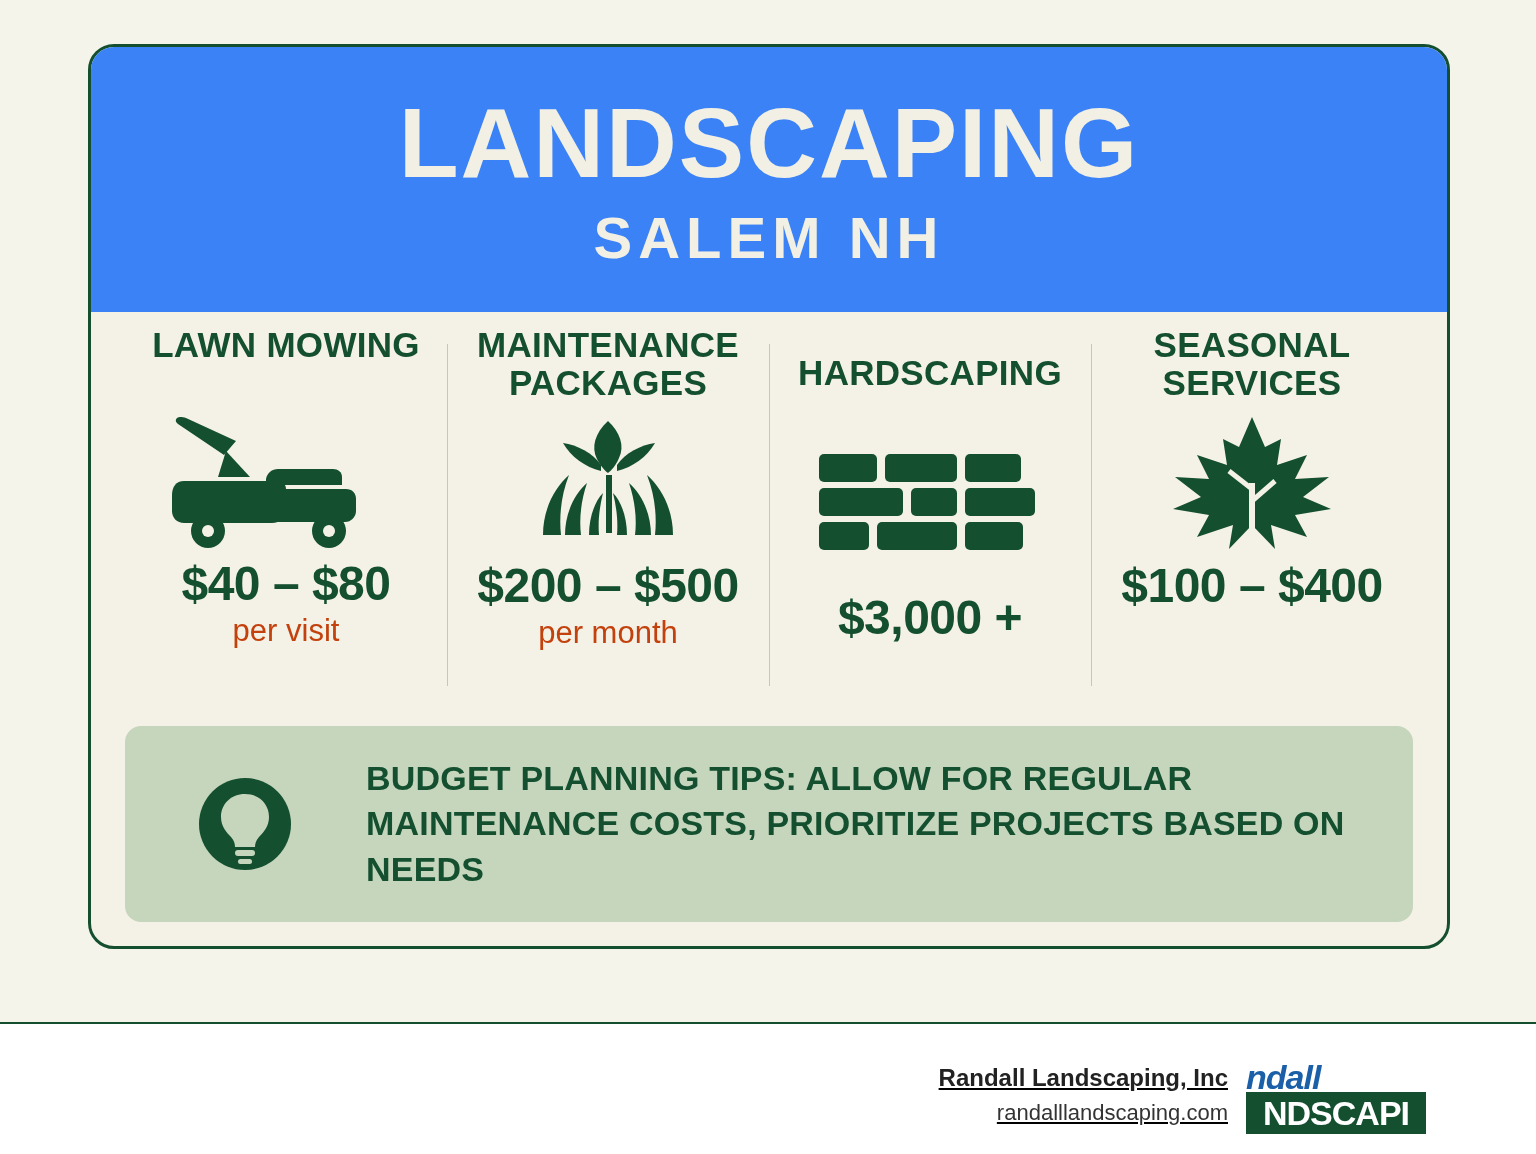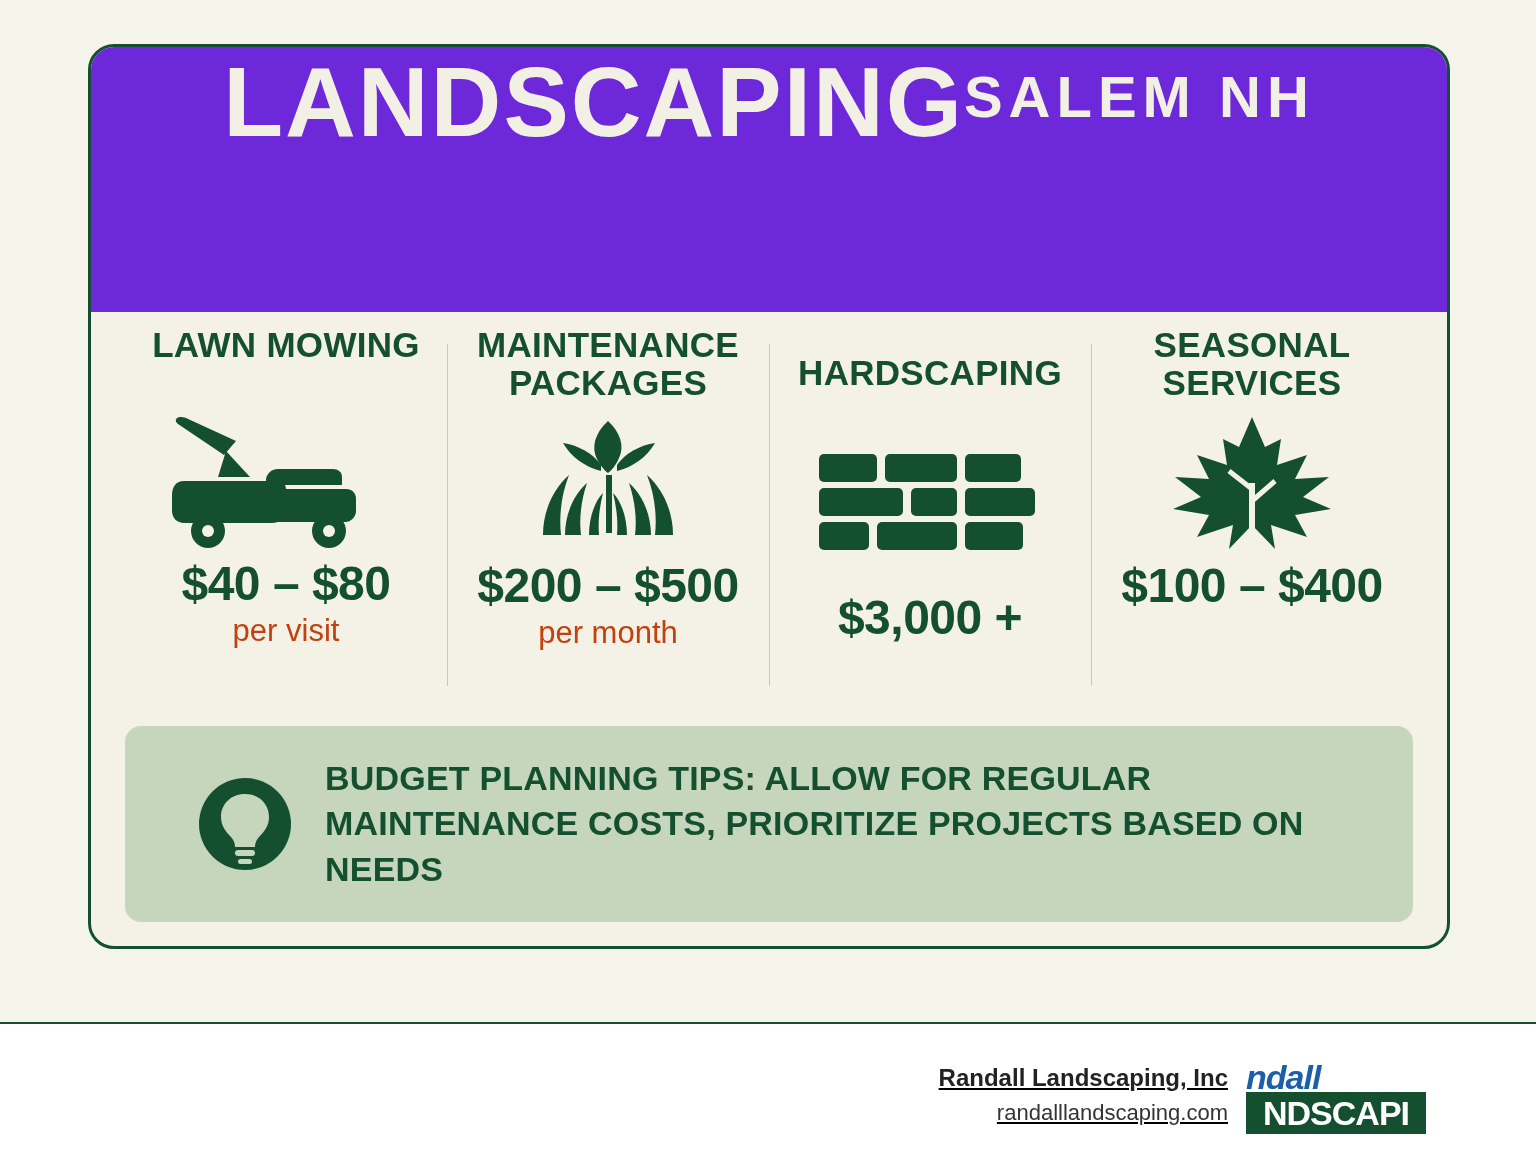--- a/index.html
+++ b/index.html
@@ -26,22 +26,24 @@
     height: 905px;
     background: #f4f1e6;
     border: 3px solid #14502f;
     border-radius: 26px;
     overflow: hidden;
   }
 
   
   .header {
     height: 265px;
-    background: #6d28d9;
-    display: flex;
+    background: #3b82f6;
+    display: flex;
+    flex-direction: column;
+    align-items: center;
     justify-content: center;
     padding-top: 6px;
   }
   .header-title {
     color: #f2f0e4;
     font-size: 98px;
     font-weight: bold;
     letter-spacing: 2px;
     line-height: 1.02;
   }
@@ -118,20 +120,21 @@
 
   
   .tips {
     margin: 14px 34px 0 34px;
     background: #c5d6bd;
     border-radius: 16px;
     height: 196px;
     display: flex;
     align-items: center;
     padding: 0 28px;
+    gap: 41px;
   }
   .tips-icon {
     flex: 0 0 auto;
     width: 104px;
     display: flex;
     align-items: center;
     justify-content: center;
     margin-left: 40px;
     margin-right: 28px;
   }

